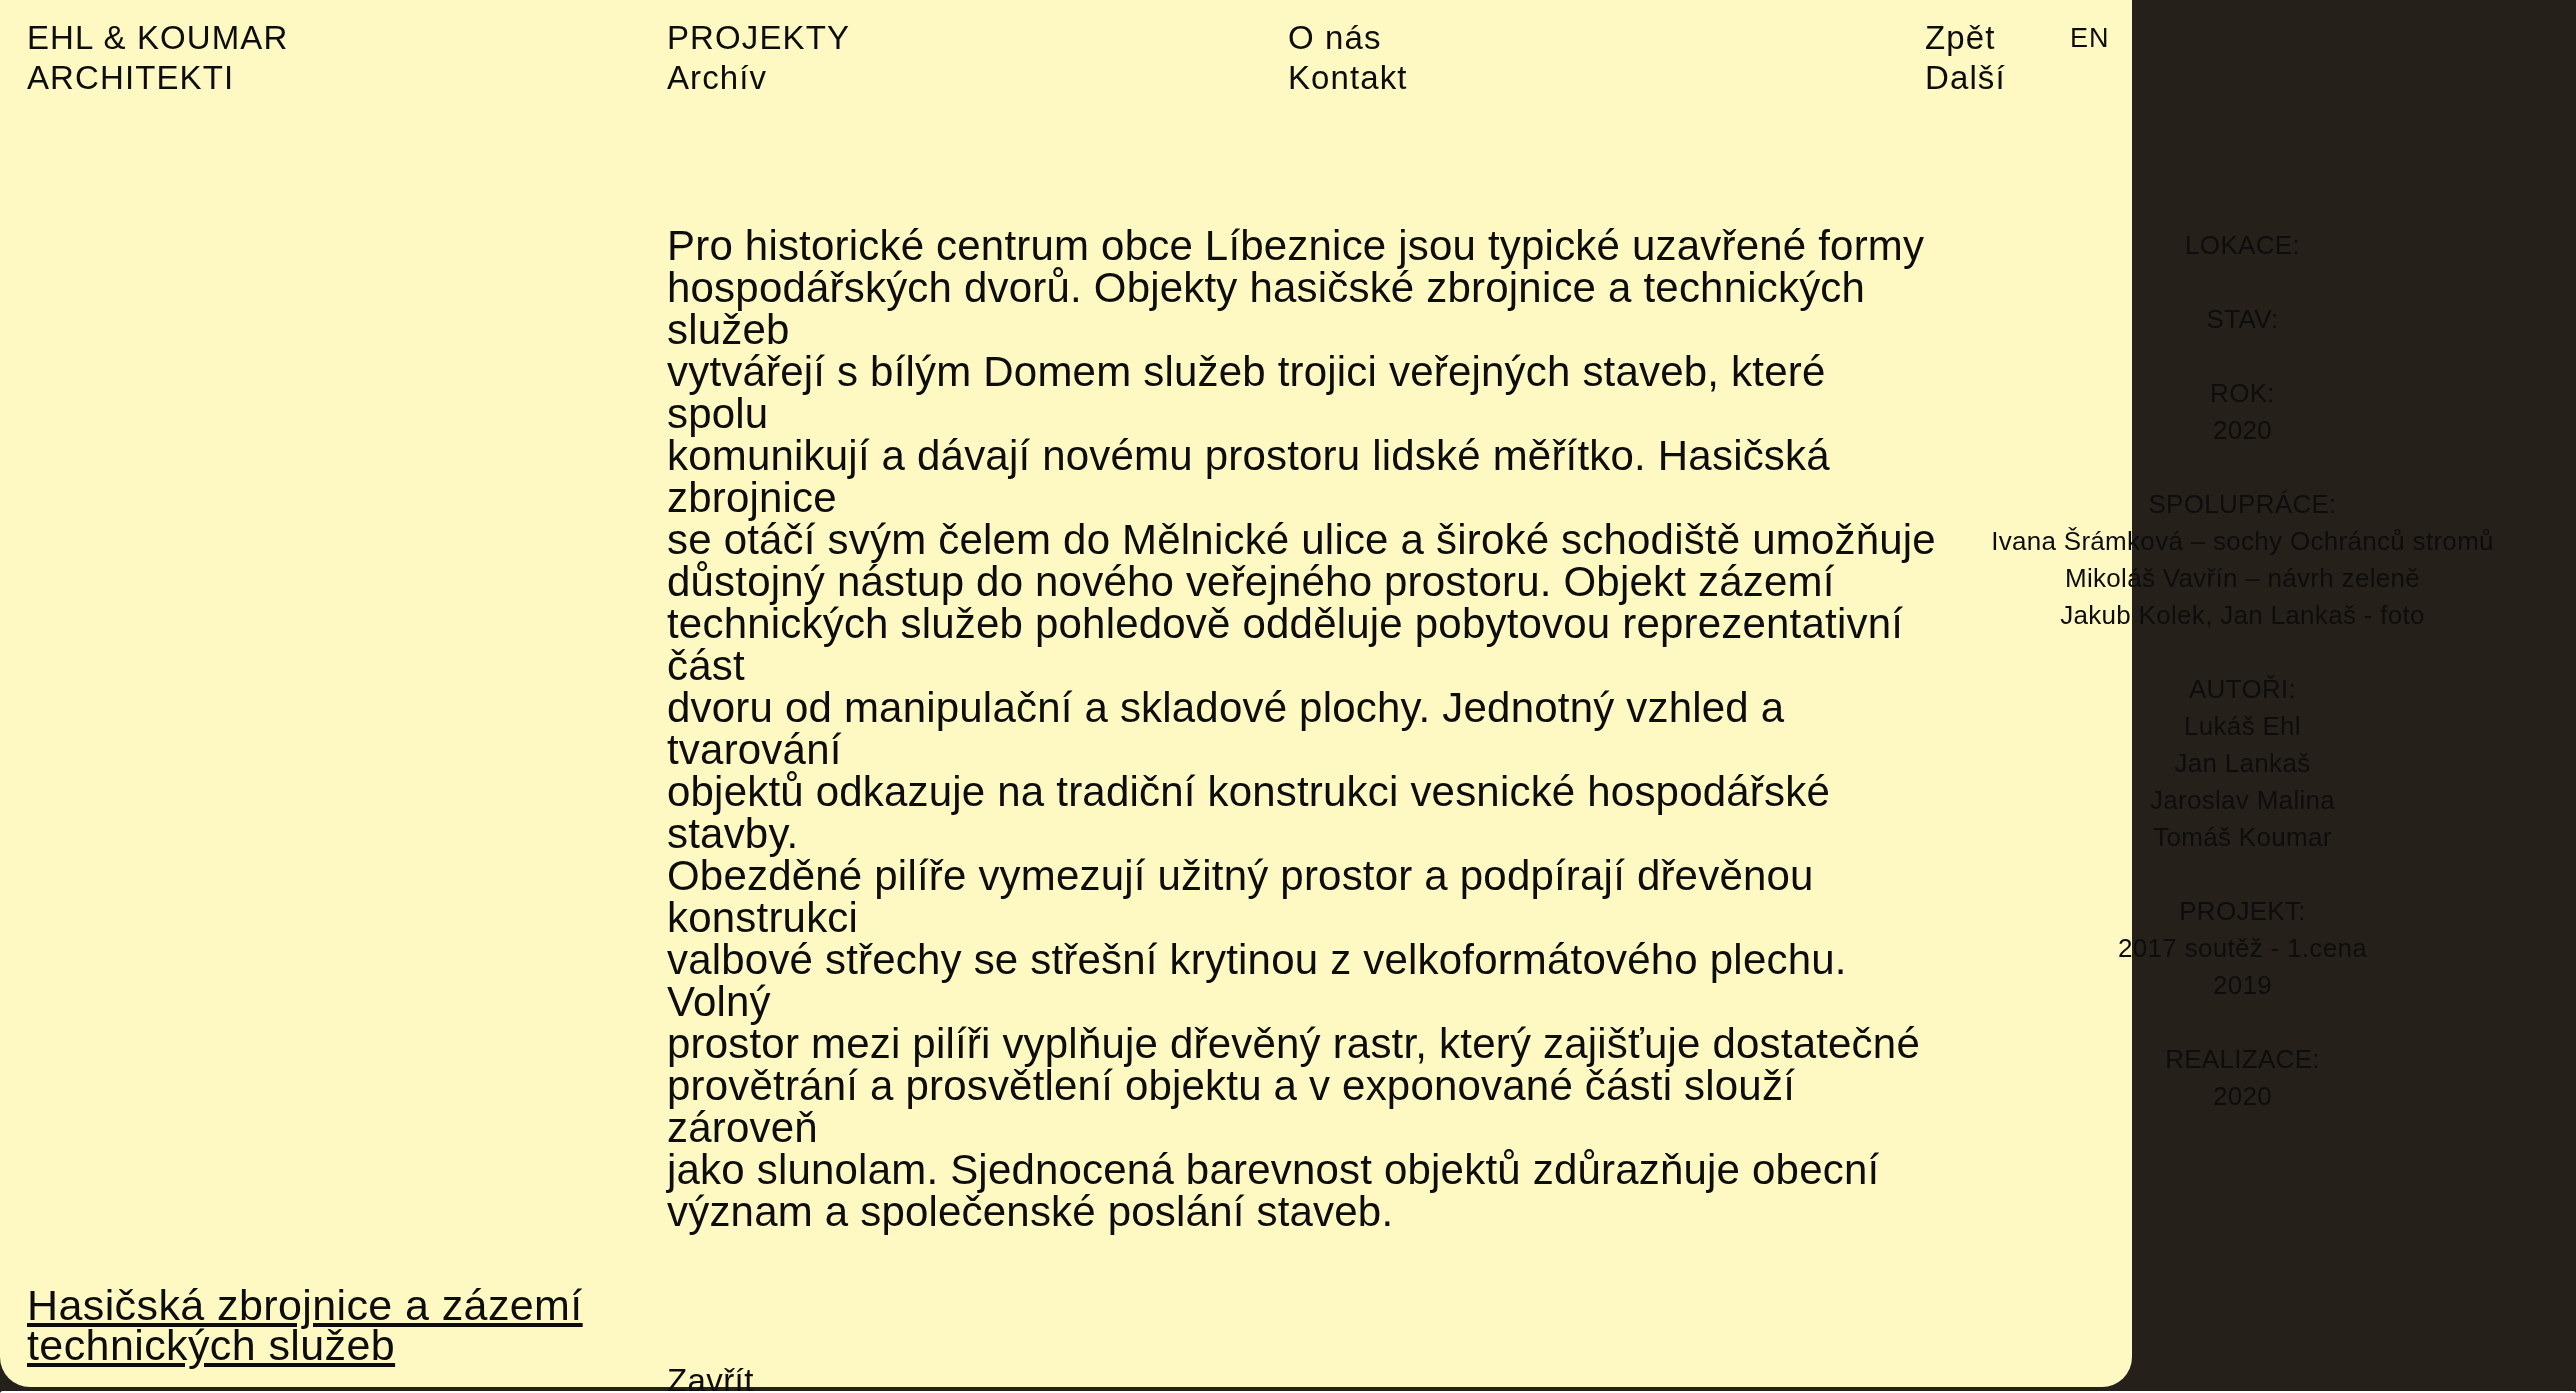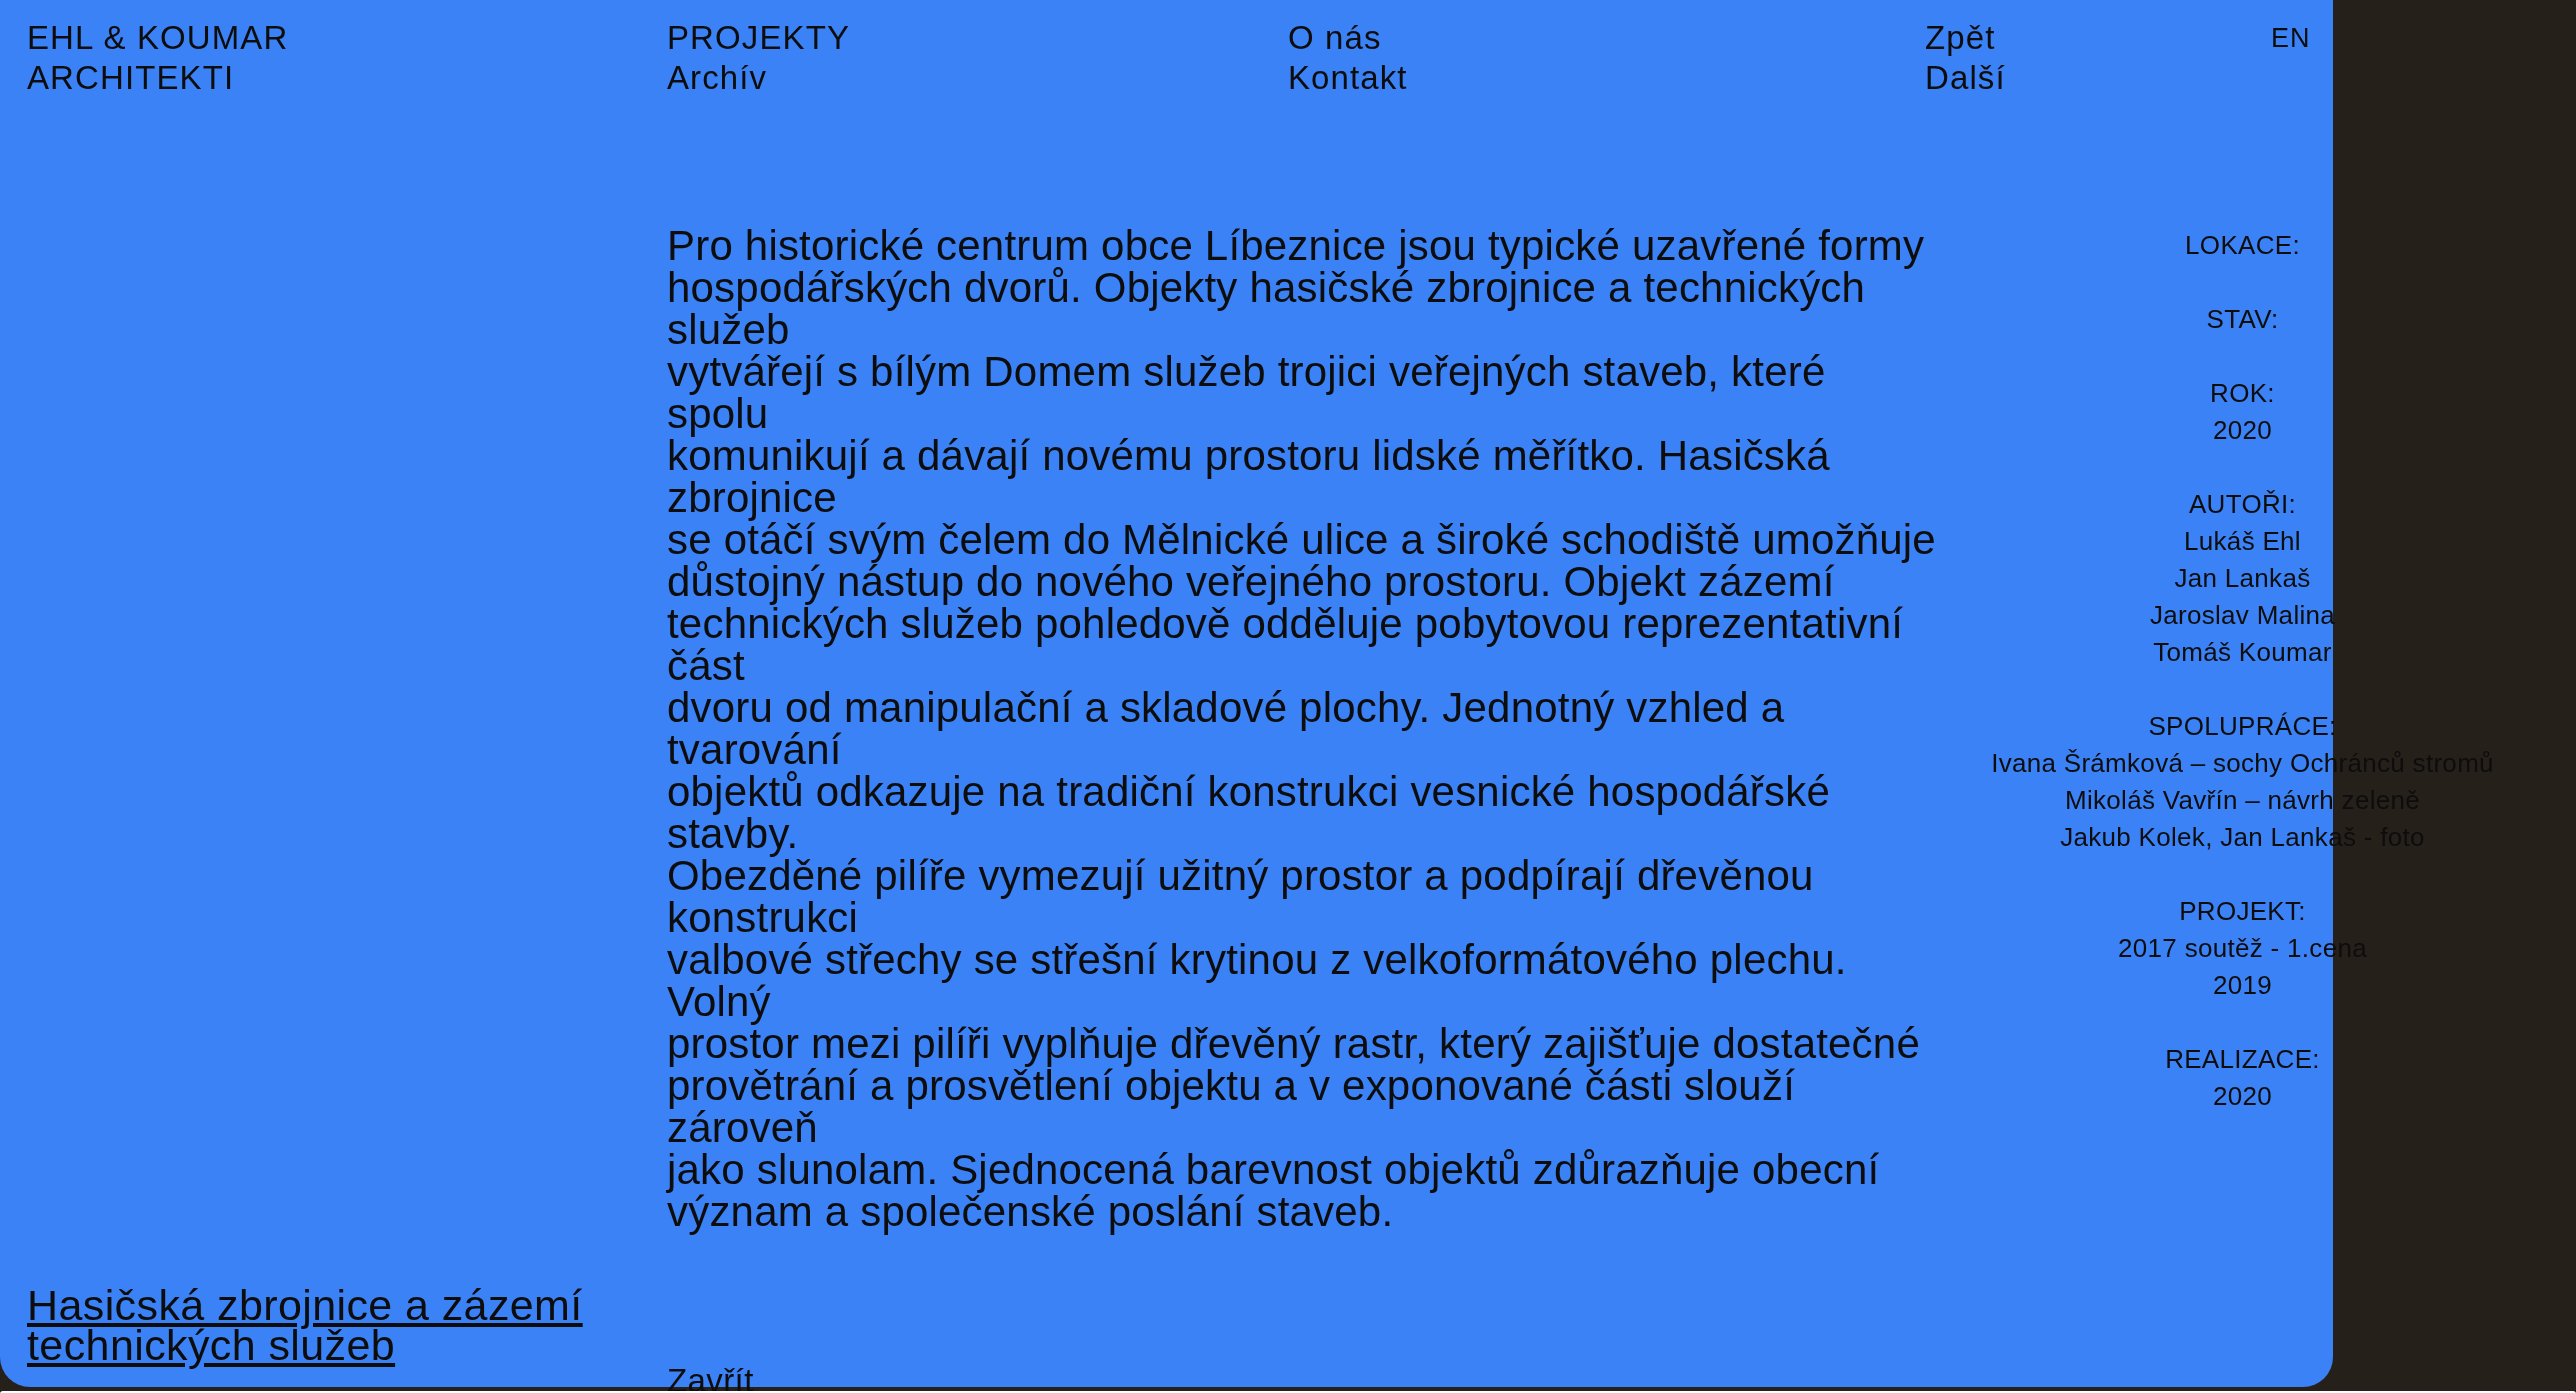--- a/index.html
+++ b/index.html
@@ -8,23 +8,23 @@
     width: 2576px;
     height: 1394px;
     background: #26201b;
     overflow: hidden;
     font-family: "Liberation Sans", "DejaVu Sans", sans-serif;
     color: #0d0d0d;
   }
   .card {
     position: absolute;
     top: 0; left: 0;
-    width: 2333px;
+    width: 2132px;
     height: 1387px;
-    background: #3b82f6;
+    background: #fef9c3;
     border-radius: 0 0 30px 30px;
   }
   .next-card-peek {
     position: absolute;
     top: 1391px; left: 0;
     width: 2576px;
     height: 2.7px;
     background: #ffffff;
     border-radius: 23px 23px 0 0;
   }
@@ -141,31 +141,31 @@
       <span class="meta-label static">LOKACE:</span>
     </div>
     <div class="meta-section">
       <span class="meta-label static">STAV:</span>
     </div>
     <div class="meta-section">
       <span class="meta-label static">ROK:</span>
       <span class="meta-value static">2020</span>
     </div>
     <div class="meta-section">
+      <span class="meta-label static">SPOLUPRÁCE:</span>
+      <span class="meta-value static">Ivana Šrámková – sochy Ochránců stromů
+Mikoláš Vavřín – návrh zeleně
+Jakub Kolek, Jan Lankaš - foto</span>
+    </div>
+    <div class="meta-section">
       <span class="meta-label static">AUTOŘI:</span>
       <span class="meta-value static">Lukáš Ehl
 Jan Lankaš
 Jaroslav Malina
 Tomáš Koumar</span>
-    </div>
-    <div class="meta-section">
-      <span class="meta-label static">SPOLUPRÁCE:</span>
-      <span class="meta-value static">Ivana Šrámková – sochy Ochránců stromů
-Mikoláš Vavřín – návrh zeleně
-Jakub Kolek, Jan Lankaš - foto</span>
     </div>
     <div class="meta-section">
       <span class="meta-label static">PROJEKT:</span>
       <span class="meta-value static">2017 soutěž - 1.cena
 2019</span>
     </div>
     <div class="meta-section">
       <span class="meta-label static">REALIZACE:</span>
       <span class="meta-value static">2020</span>
     </div>

